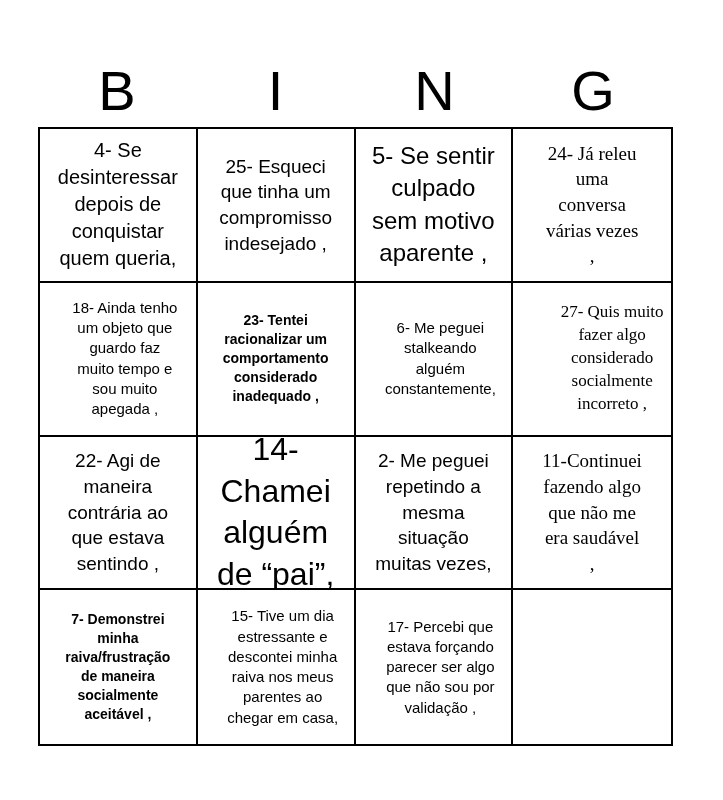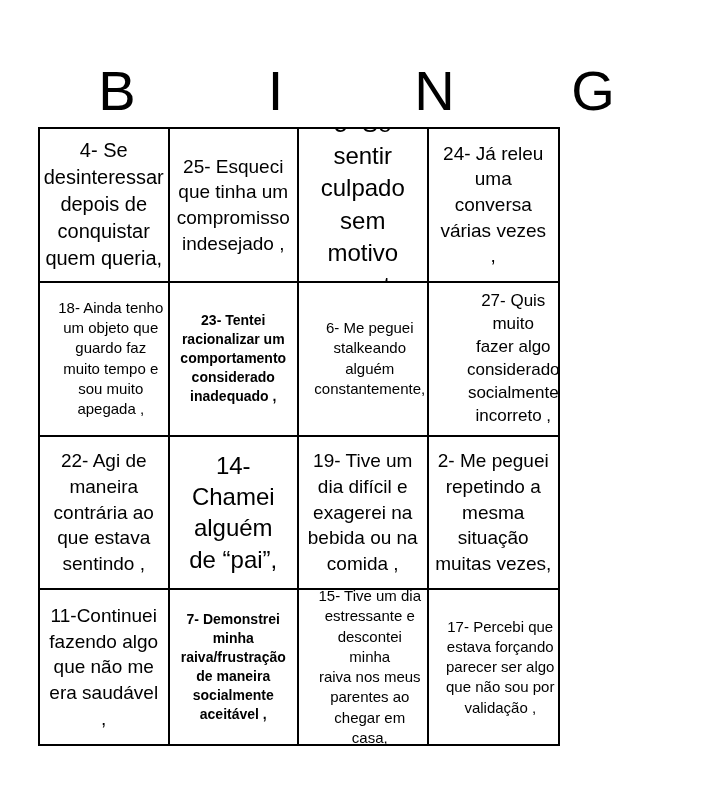--- a/index.html
+++ b/index.html
@@ -33,51 +33,51 @@
     padding-bottom: 8px;
     font-size: 56px;
     font-weight: 400;
     line-height: 1;
     letter-spacing: 1px;
   }
   .card-grid {
     position: absolute;
     left: 38px;
     top: 127px;
-    width: 522px;
+    width: 635px;
     height: 619px;
     display: grid;
     grid-template-columns: repeat(4, 1fr);
     grid-template-rows: repeat(4, 1fr);
     border: 2px solid #000000;
     background: #ffffff;
   }
   .cell {
     border-right: 2px solid #000000;
     border-bottom: 2px solid #000000;
     display: flex;
     align-items: center;
     justify-content: center;
     text-align: center;
     padding: 4px 3px;
     overflow: hidden;
   }
-  .cell:nth-child(4n) { border-right: none; }
+  .cell:nth-child(4n) { border-right: none; font-family: Liberation Serif, serif; }
   .cell:nth-child(n+13) { border-bottom: none; }
   .cell-text {
     white-space: pre-line;
     line-height: 1.35;
   }
   .fs14 { font-size: 14px; font-weight: bold; }
   .fs15 { font-size: 15px; margin-left: 14px; }
   .fs17 { font-size: 17px; margin-left: 40px; }
   .fs19 { font-size: 19px; }
   .fs20 { font-size: 20px; }
   .fs21 { font-size: 24px; }
-  .fs25 { font-size: 24px; line-height: 1.3; }
+  .fs25 { font-size: 32px; line-height: 1.3; }
 </style>
 </head>
 <body>
 
 <div class="page">
 
   <div class="card-header">
     <div class="letter">B</div>
     <div class="letter">I</div>
     <div class="letter">N</div>
@@ -148,27 +148,20 @@
 que estava
 sentindo ,</span>
       </div>
     <div class="cell">
         <span class="cell-text fs25">14-
 Chamei
 alguém
 de “pai”,</span>
       </div>
     <div class="cell">
-        <span class="cell-text fs19">19- Tive um
-dia difícil e
-exagerei na
-bebida ou na
-comida ,</span>
-      </div>
-    <div class="cell">
         <span class="cell-text fs19">2- Me peguei
 repetindo a
 mesma
 situação
 muitas vezes,</span>
       </div>
 
     <div class="cell">
         <span class="cell-text fs19">11-Continuei
 fazendo algo

